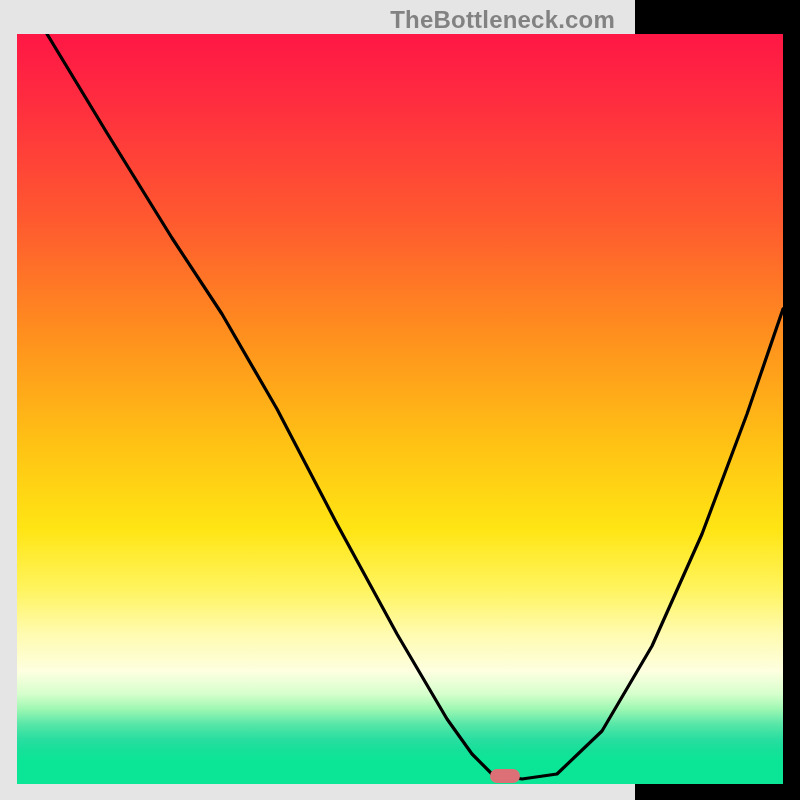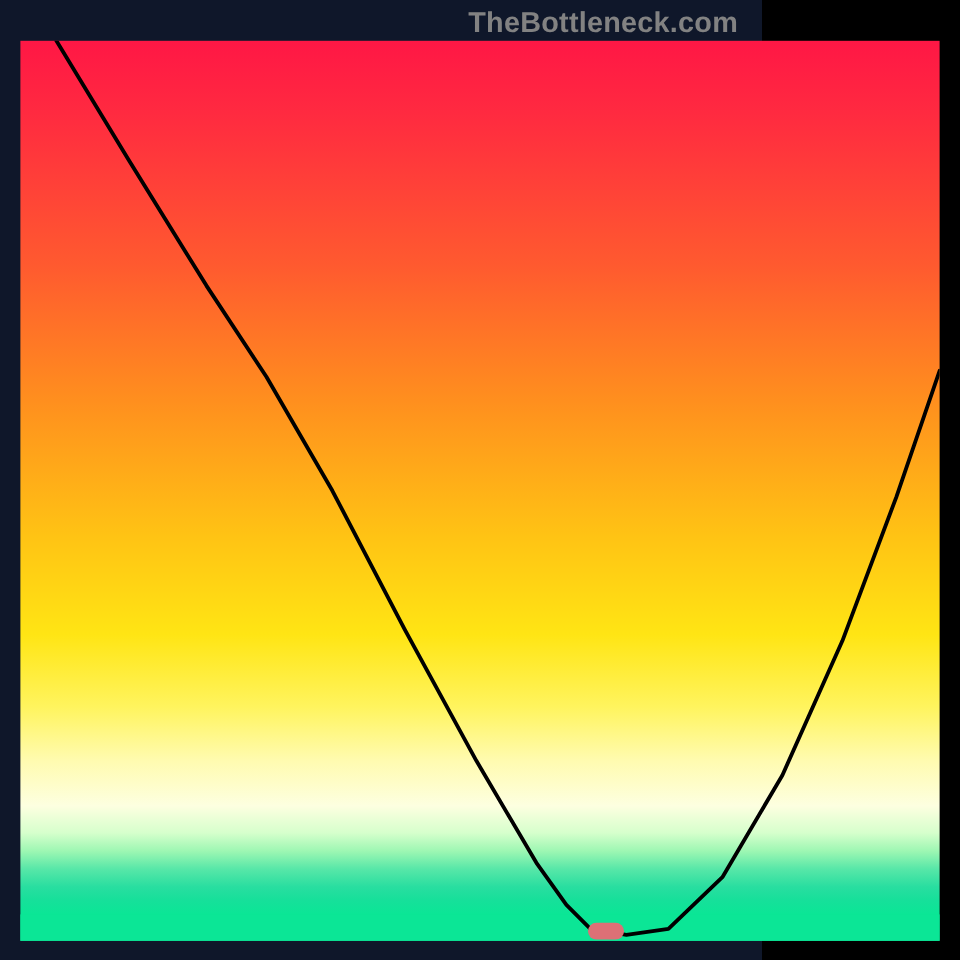--- a/index.html
+++ b/index.html
@@ -10,21 +10,21 @@
     background: #000;
     overflow: hidden;
     font-family: Arial, Helvetica, sans-serif;
   }
   .frame {
     position: absolute;
     top: 0;
     left: 0;
     width: 635px;
     height: 800px;
-    background: #0f172a;
+    background: #e5e5e5;
   }
   .plot {
     position: absolute;
     top: 34px;
     left: 17px;
     width: 766px;
     height: 750px;
     background: linear-gradient(to bottom,
       #ff1745 0%,
       #ff2a40 8%,

